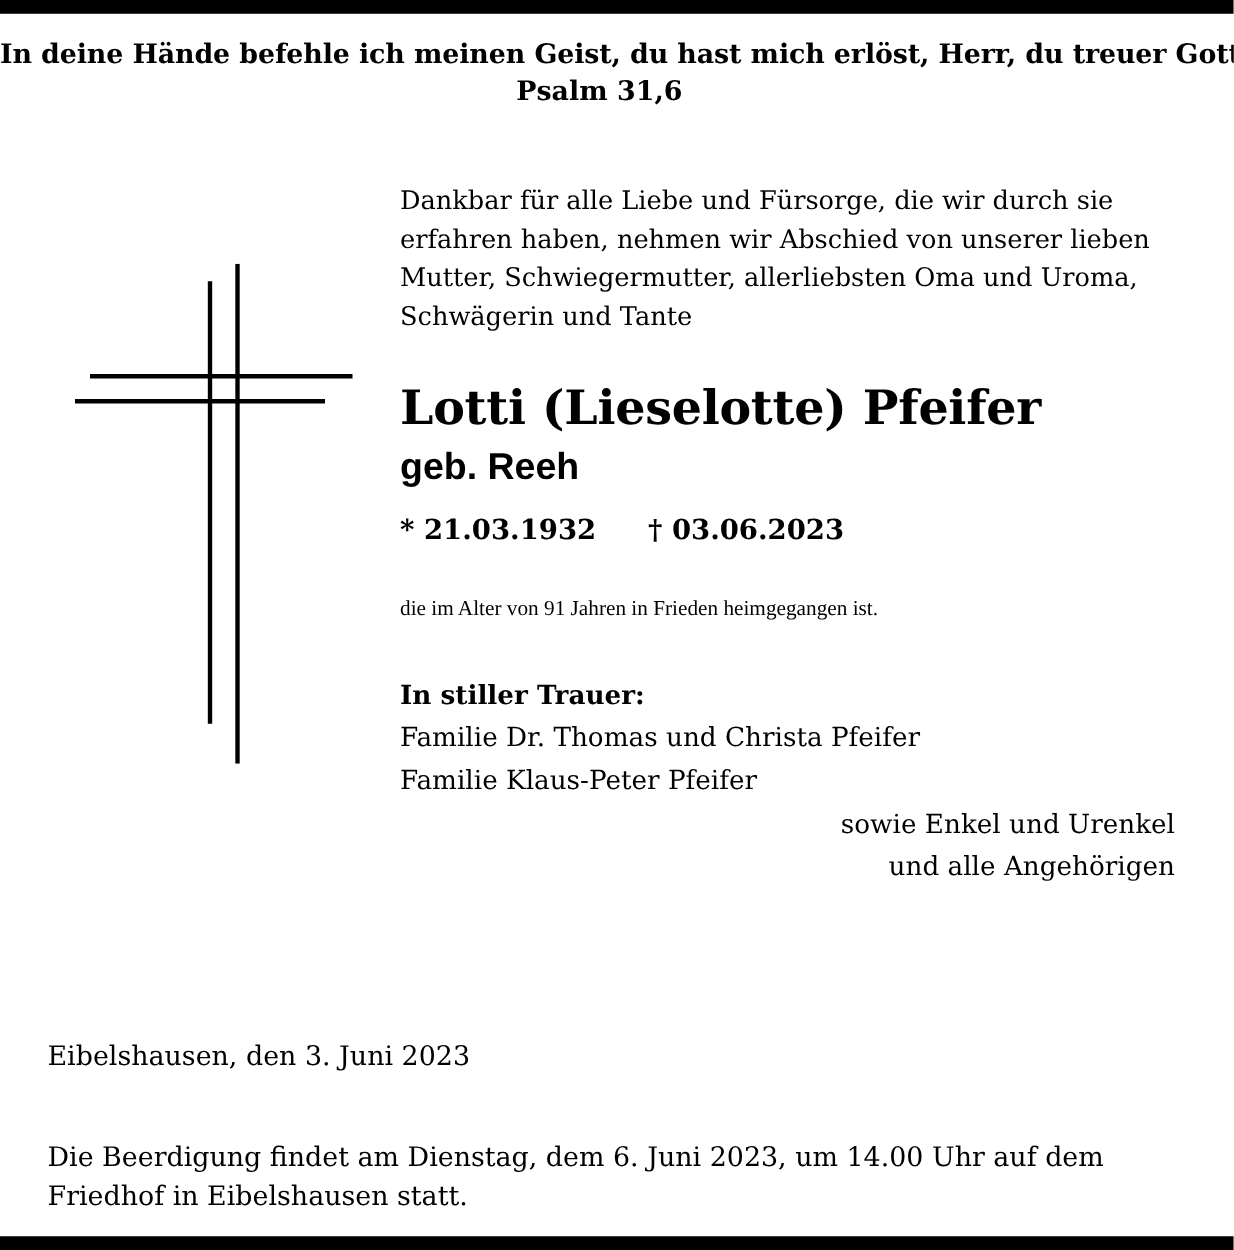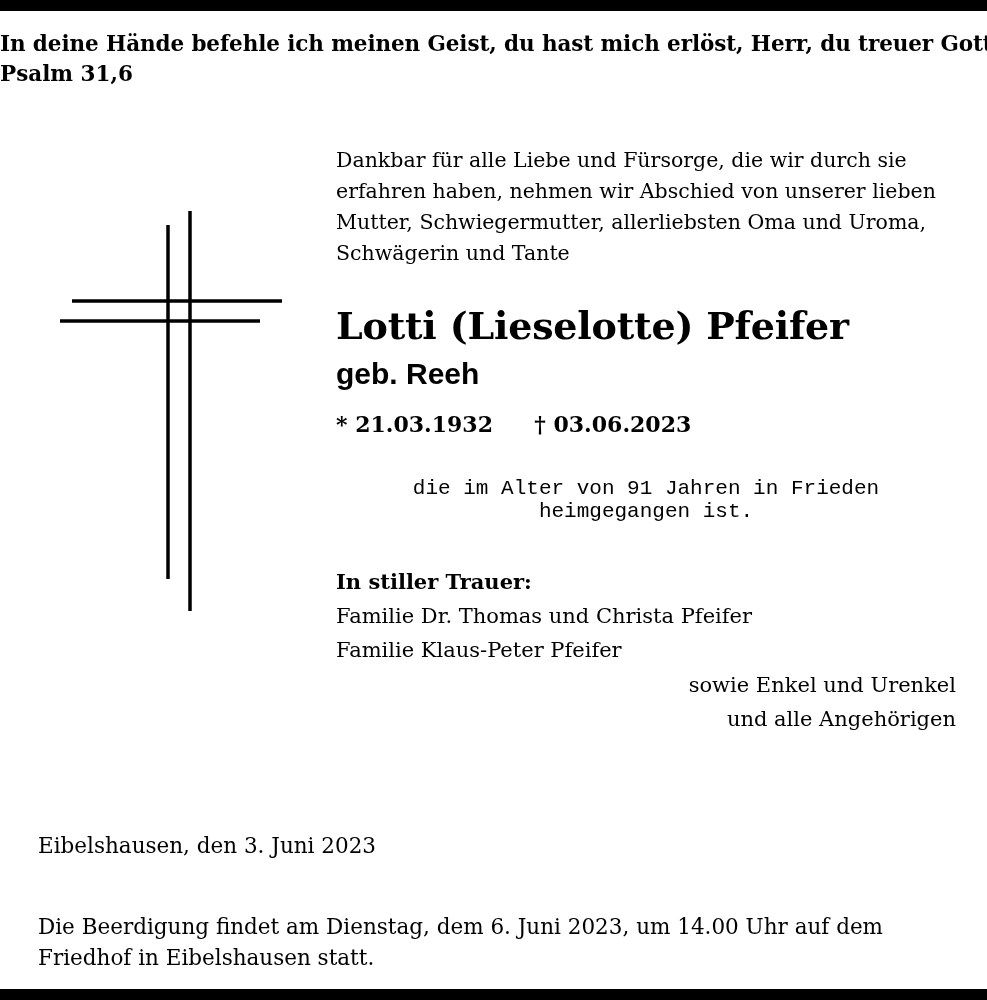--- a/index.html
+++ b/index.html
@@ -43,40 +43,40 @@
     font-size: 21.5px;
     line-height: 1.35;
     letter-spacing: -0.1px;
     white-space: nowrap;
   }
   .verse-ref {
     font-family: "DejaVu Serif", serif;
     font-weight: bold;
     font-size: 21.5px;
     line-height: 1.5;
-    text-align: left;
+    text-align: center;
     padding-right: 0px;
   }
 
   
   .cross-wrap {
     position: absolute;
     left: 60px;
     top: 200px;
     width: 230px;
     height: 400px;
   }
   .cross-wrap svg {
     display: block;
   }
 
   
   .main-col {
     position: absolute;
-    left: 336px;
+    left: 320px;
     top: 134px;
     width: 620px;
   }
   .intro {
     font-family: "DejaVu Serif", serif;
     font-size: 20.5px;
     line-height: 1.52;
     text-align: left;
   }
   .name-block {
@@ -102,24 +102,24 @@
     font-weight: bold;
     font-size: 22px;
     margin-top: 18px;
     text-align: left;
   }
   .dates .gap {
     display: inline-block;
     width: 26px;
   }
   .age-line {
-    font-family: Liberation Mono, monospace;
-    font-size: 21px;
+    font-family: Liberation Serif, serif;
+    font-size: 17px;
     margin-top: 40px;
-    text-align: center;
+    text-align: left;
   }
   .mourners {
     margin-top: 42px;
     text-align: left;
   }
   .mourners-title {
     font-family: "DejaVu Serif", serif;
     font-size: 21px;
     line-height: 1.62;
     font-weight: bold;

